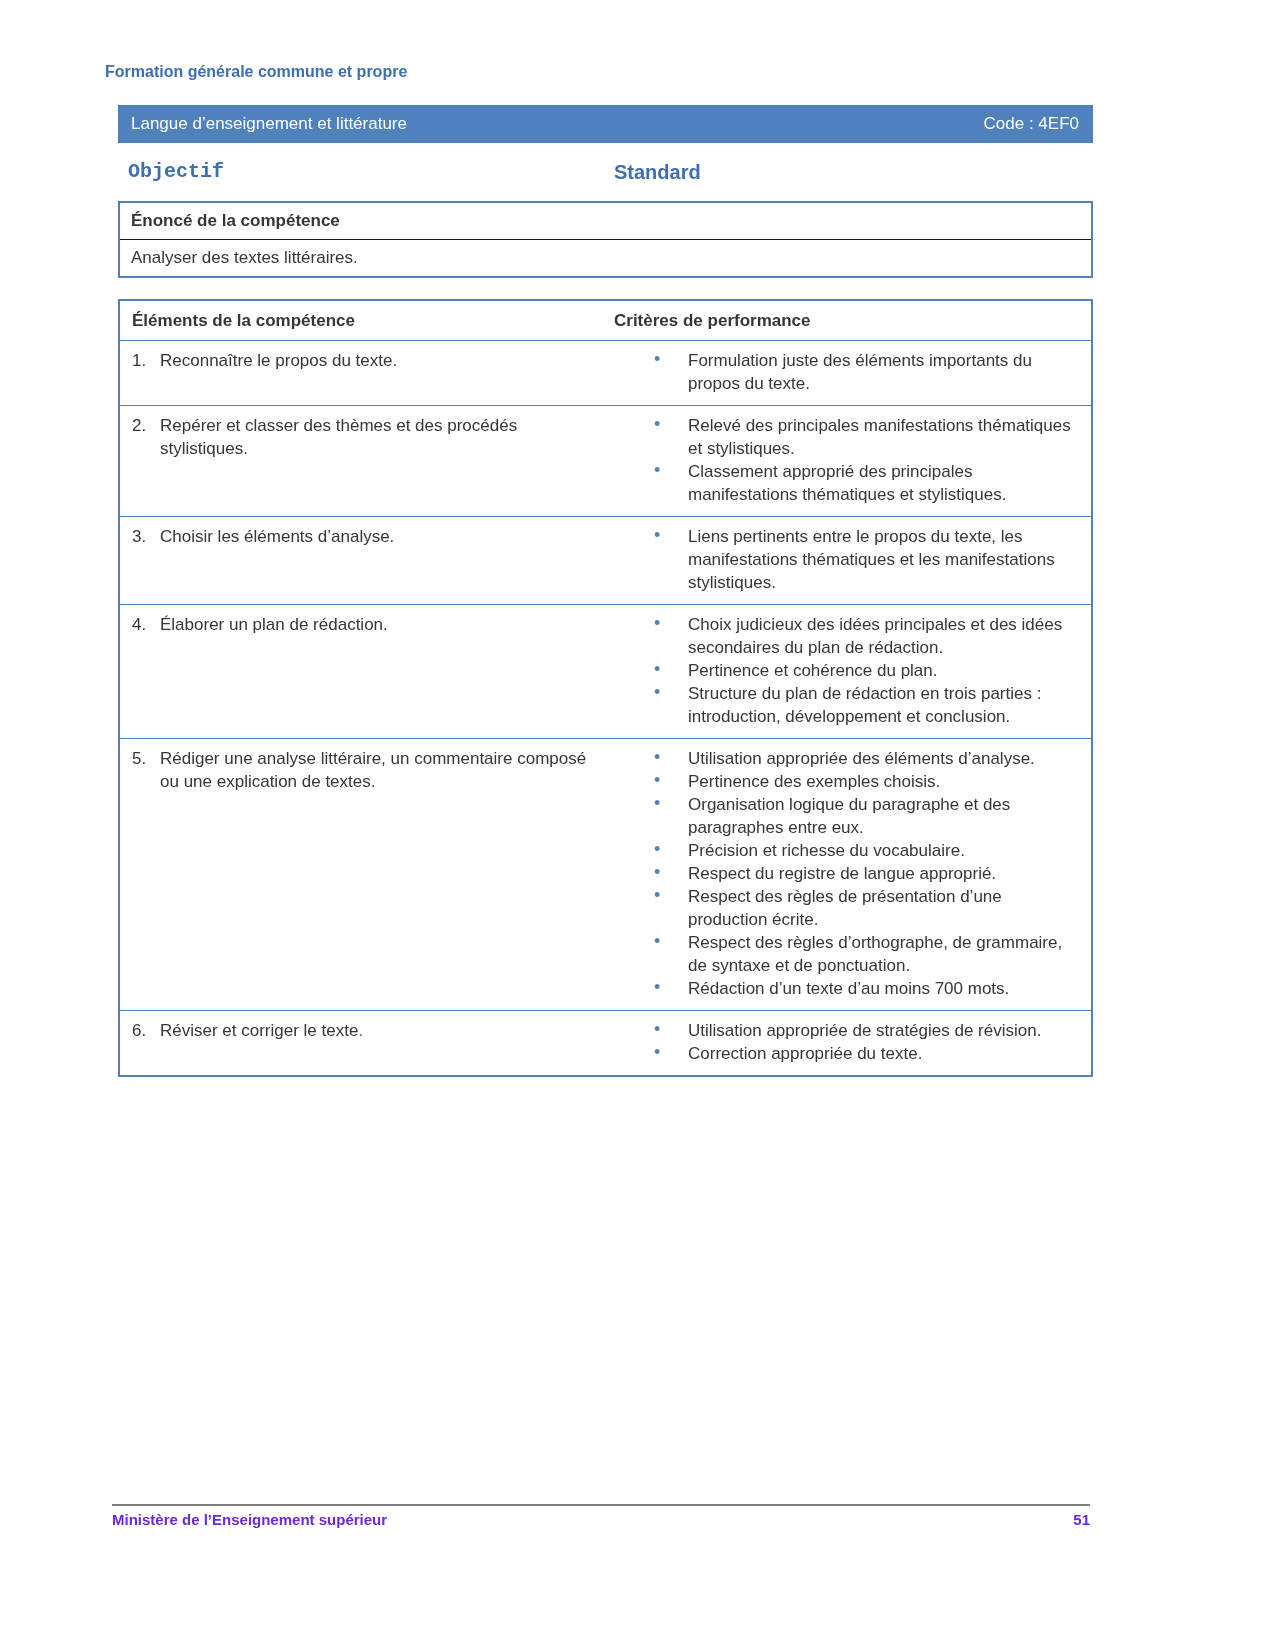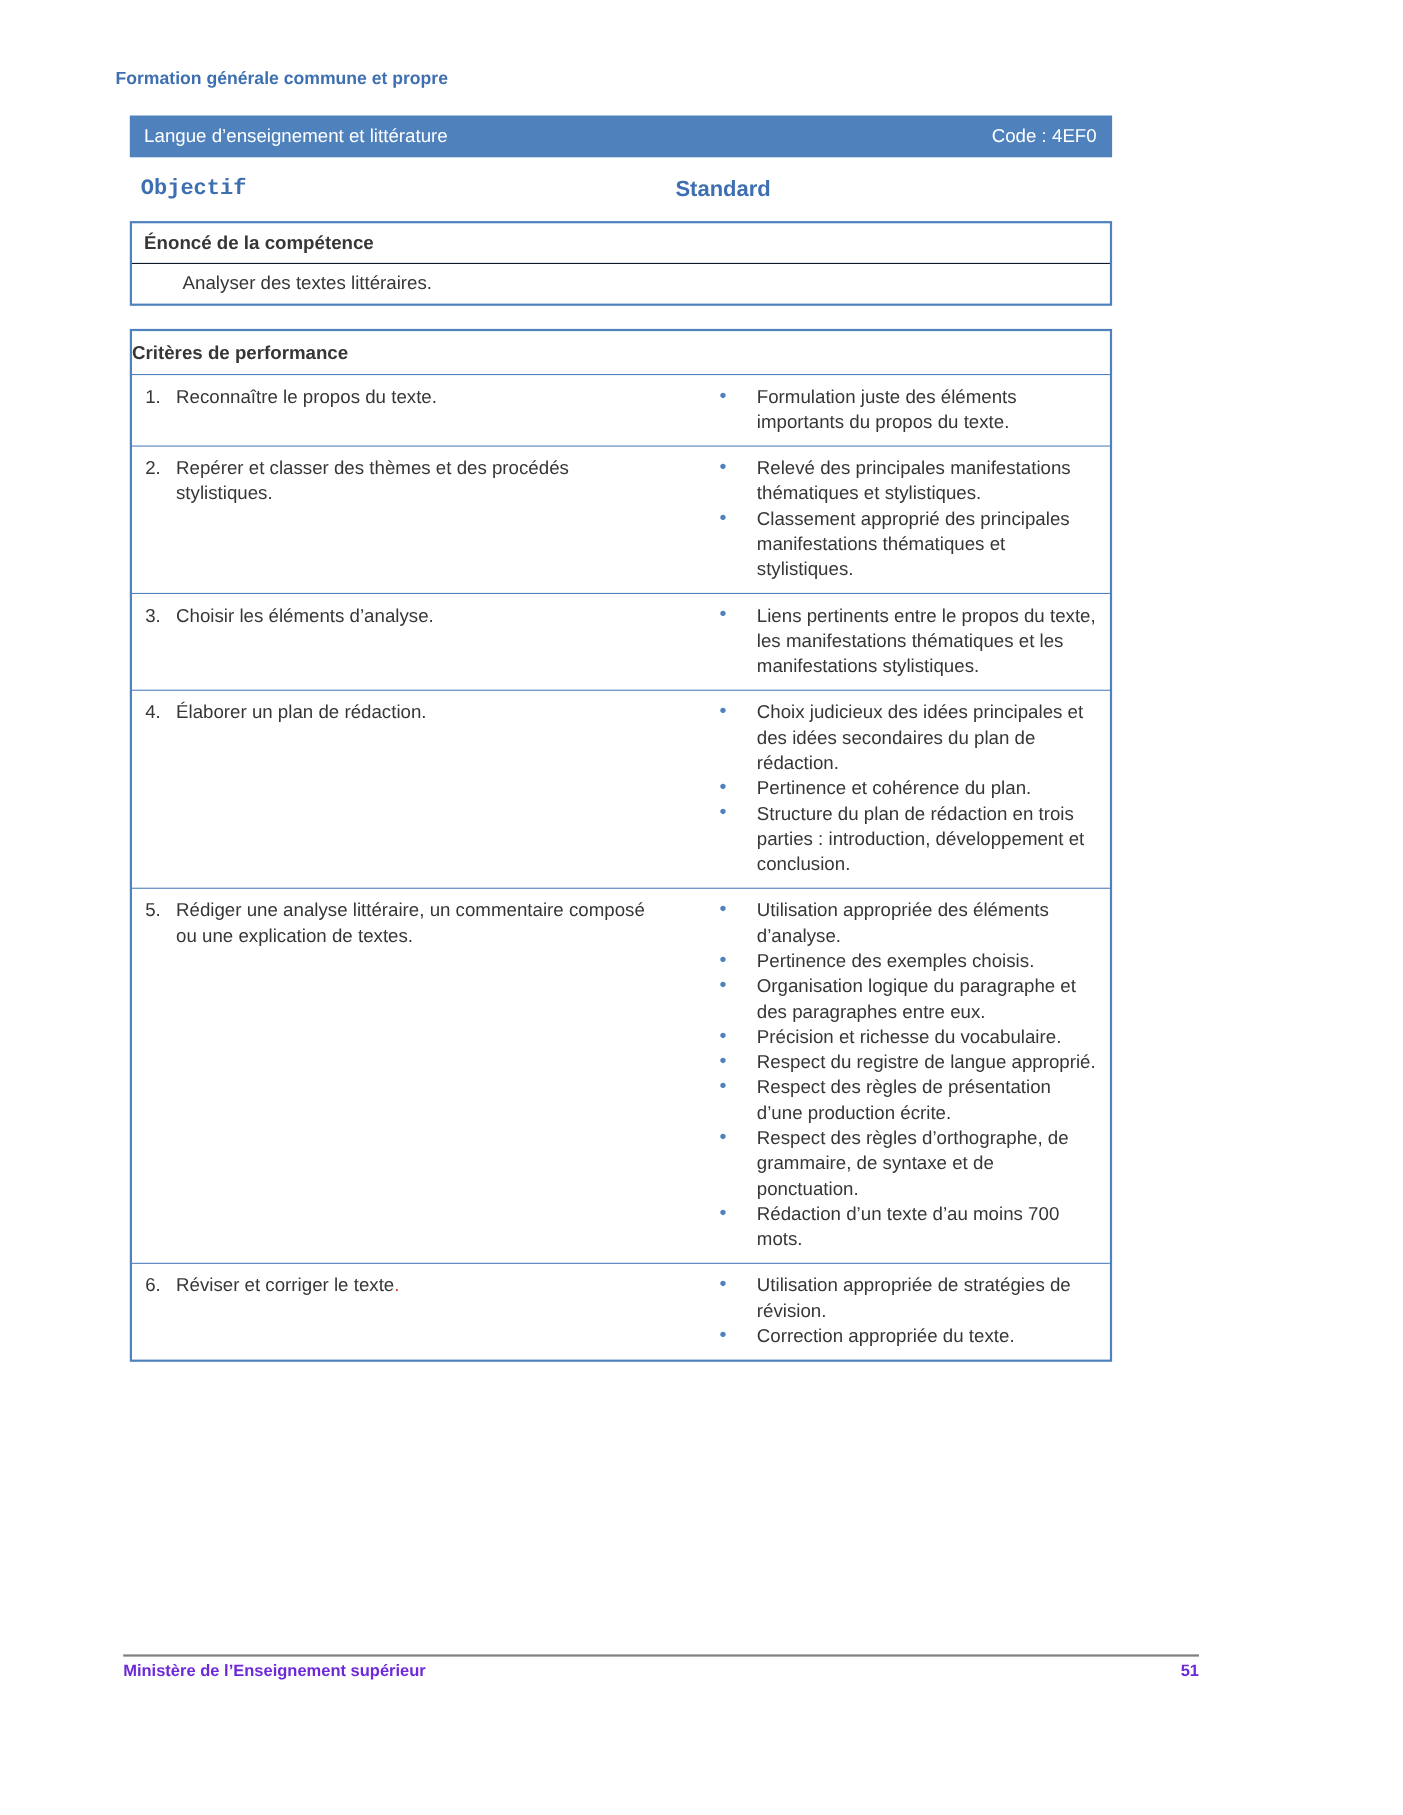--- a/index.html
+++ b/index.html
@@ -15,21 +15,21 @@
   }
   .doc-title {
     margin: 0;
     padding-top: 59px;
     margin-left: 105px;
     font-size: 16px;
     font-weight: bold;
     color: #3e6fb0;
     line-height: 26px;
   }
-  .inner { margin-left: 118px; width: 893px; border-radius: 29px; }
+  .inner { margin-left: 118px; width: 975px; border-radius: 29px; }
   .banner {
     margin-top: 20px;
     height: 38px;
     background: #4f81bd;
     color: #ffffff;
     font-size: 17px;
     display: flex;
     justify-content: space-between;
     align-items: center;
     padding: 0 14px 0 13px;
@@ -51,21 +51,20 @@
     border-bottom: 1px solid #0f172a;
     font-weight: bold;
     font-size: 17px;
     padding: 7px 12px 8px 11px;
     line-height: 21px;
   }
   .box-body {
     font-size: 17px;
     padding: 7px 12px 8px 11px;
     line-height: 21px;
-    margin-left: 35px;
   }
   .comp-table { margin-top: 21px; }
   .trow { display: flex; align-items: stretch; }
   #rows-container .trow { border-top: 1px solid #4f81bd; }
   .tcell { font-size: 17px; line-height: 23px; }
   .tcell.left {
     width: 494px;
     flex-shrink: 0;
     padding: 8px 16px 10px 12px;
   }
@@ -118,20 +117,21 @@
       <span class="col-head standard">Standard</span>
     </div>
 
     <div class="box statement-box">
       <div class="box-header">Énoncé de la compétence</div>
       <div class="box-body">Analyser des textes littéraires.</div>
     </div>
 
     <div class="box comp-table">
       <div class="trow thead">
+        <div class="tcell left">Éléments de la compétence</div>
         <div class="tcell right">Critères de performance</div>
       </div>
       <div id="rows-container">
           <div class="trow">
             <div class="tcell left">
               <div class="num-item">
                 <span class="num">1.</span>
                 <span class="element-text">Reconnaître le propos du texte.</span>
               </div>
             </div>

